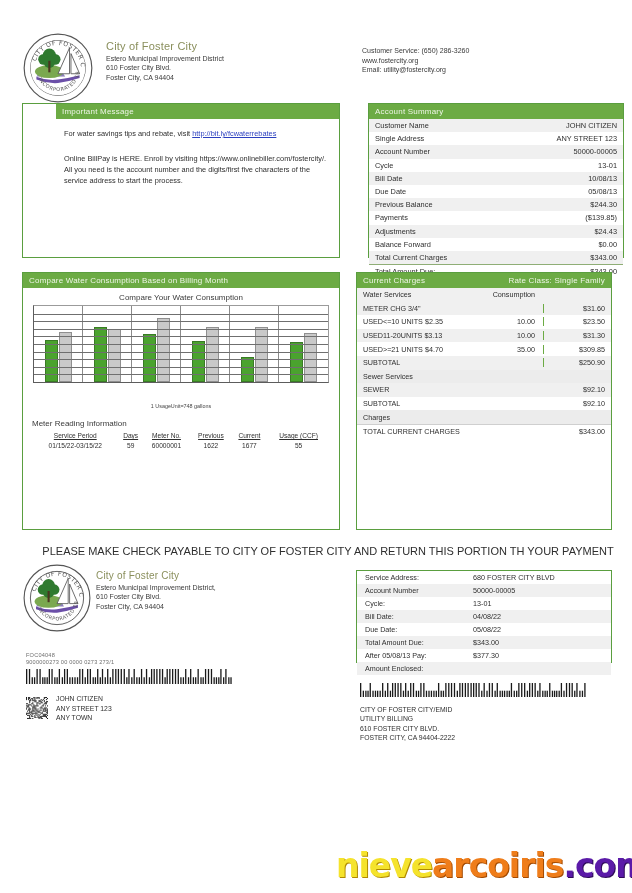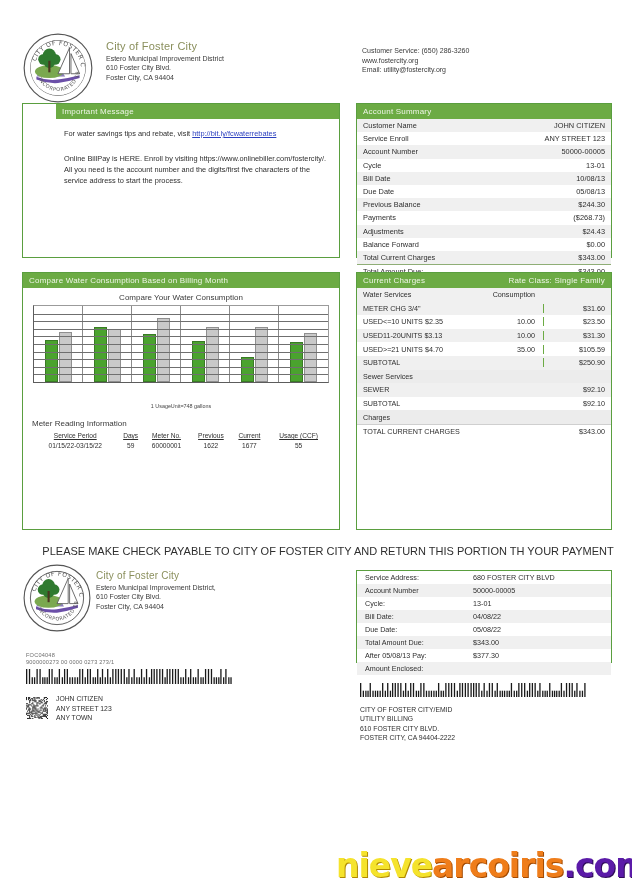--- a/index.html
+++ b/index.html
@@ -34,21 +34,21 @@
   .panel-title .rc { color:#eef5e6; }
 
   
   #msgPanel { left:22px; top:103px; width:318px; height:155px;padding-left:33px; }
   .msg-body { padding:9px 8px 0 8px; font-size:7.4px; line-height:11px; color:#2e2e2e; }
   .msg-body a { color:#2b3fbf; }
   .msg-p { margin:0 0 14px 0; }
   .msg-p2 { margin:0; }
 
   
-  #acctPanel { left:356px; top:103px; width:256px; height:155px;text-align:center; }
+  #acctPanel { left:368px; top:103px; width:256px; height:155px;text-align:center; }
   .kv { display:flex; justify-content:space-between; font-size:7.4px;
         padding:2.1px 6px 2.1px 6px; color:#2e2e2e; }
   .kv.alt { background:#f0f0f0; }
   .kv.total { border-top:1.1px solid #8fae76; font-weight:normal; }
 
   
   #chartPanel { left:22px; top:272px; width:318px; height:258px; }
   .chart-head { text-align:center; font-size:8px; color:#3a3a3a; margin:5px 0 3px 0; }
   .chart-wrap { position:relative; margin:0 10px; height:82px; }
   .plot { position:relative; width:100%; height:78px;
@@ -178,21 +178,21 @@
   <div class="panel" id="acctPanel">
     <div class="panel-title">
       <span>Account Summary</span>
     </div>
     <div id="acctRows">
         <div class="kv alt">
           <span>Customer Name</span>
           <span>JOHN CITIZEN</span>
         </div>
         <div class="kv">
-          <span>Service Enroll</span>
+          <span>Single Address</span>
           <span>ANY STREET 123</span>
         </div>
         <div class="kv alt">
           <span>Account Number</span>
           <span>50000-00005</span>
         </div>
         <div class="kv">
           <span>Cycle</span>
           <span>13-01</span>
         </div>
@@ -203,21 +203,21 @@
         <div class="kv">
           <span>Due Date</span>
           <span>05/08/13</span>
         </div>
         <div class="kv alt">
           <span>Previous Balance</span>
           <span>$244.30</span>
         </div>
         <div class="kv">
           <span>Payments</span>
-          <span>($268.73)</span>
+          <span>($139.85)</span>
         </div>
         <div class="kv alt">
           <span>Adjustments</span>
           <span>$24.43</span>
         </div>
         <div class="kv">
           <span>Balance Forward</span>
           <span>$0.00</span>
         </div>
         <div class="kv alt">
@@ -324,21 +324,21 @@
           <span class="cc-a cc-sep">$23.50</span>
         </div>
         <div class="cc-row alt">
           <span class="cc-d">USED11-20UNITS $3.13</span>
           <span class="cc-c">10.00</span>
           <span class="cc-a cc-sep">$31.30</span>
         </div>
         <div class="cc-row">
           <span class="cc-d">USED&gt;=21 UNITS $4.70</span>
           <span class="cc-c">35.00</span>
-          <span class="cc-a cc-sep">$105.59</span>
+          <span class="cc-a cc-sep">$309.85</span>
         </div>
         <div class="cc-row alt">
           <span class="cc-d">SUBTOTAL</span>
           <span class="cc-c"></span>
           <span class="cc-a cc-sep">$250.90</span>
         </div>
       </div>
     <div class="cc-row section">
       <span class="cc-d">Sewer Services</span>
     </div>

